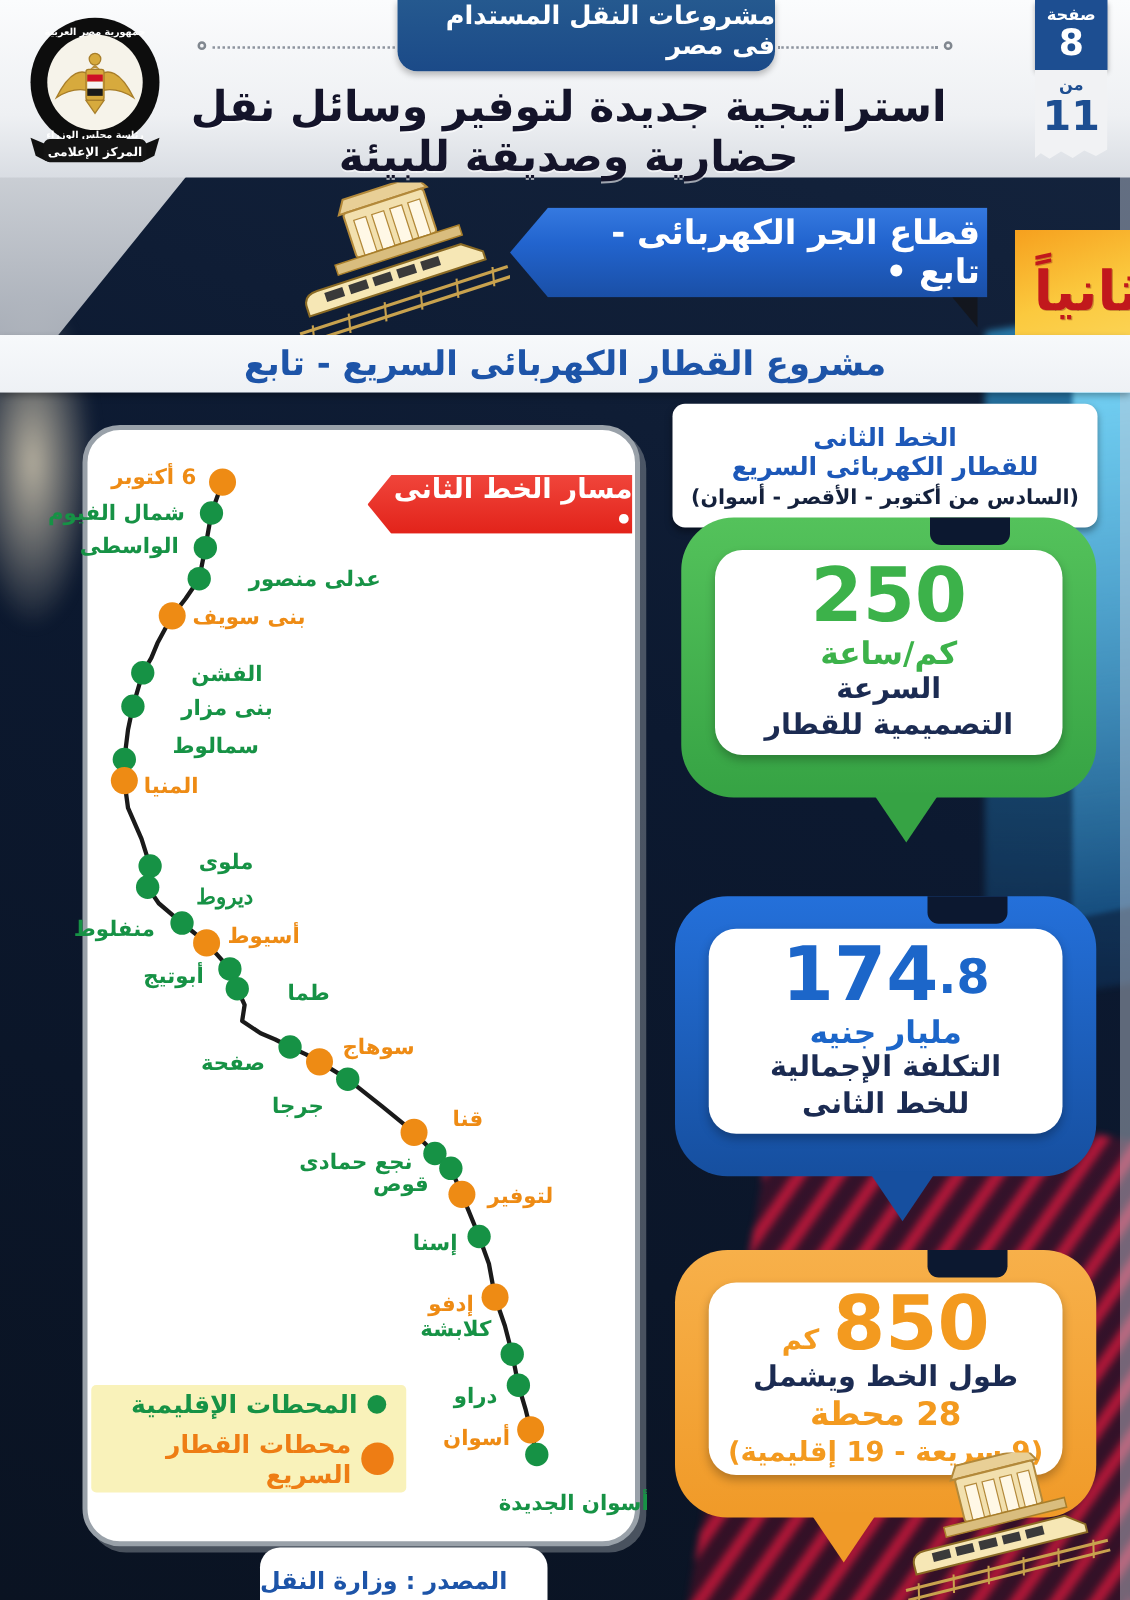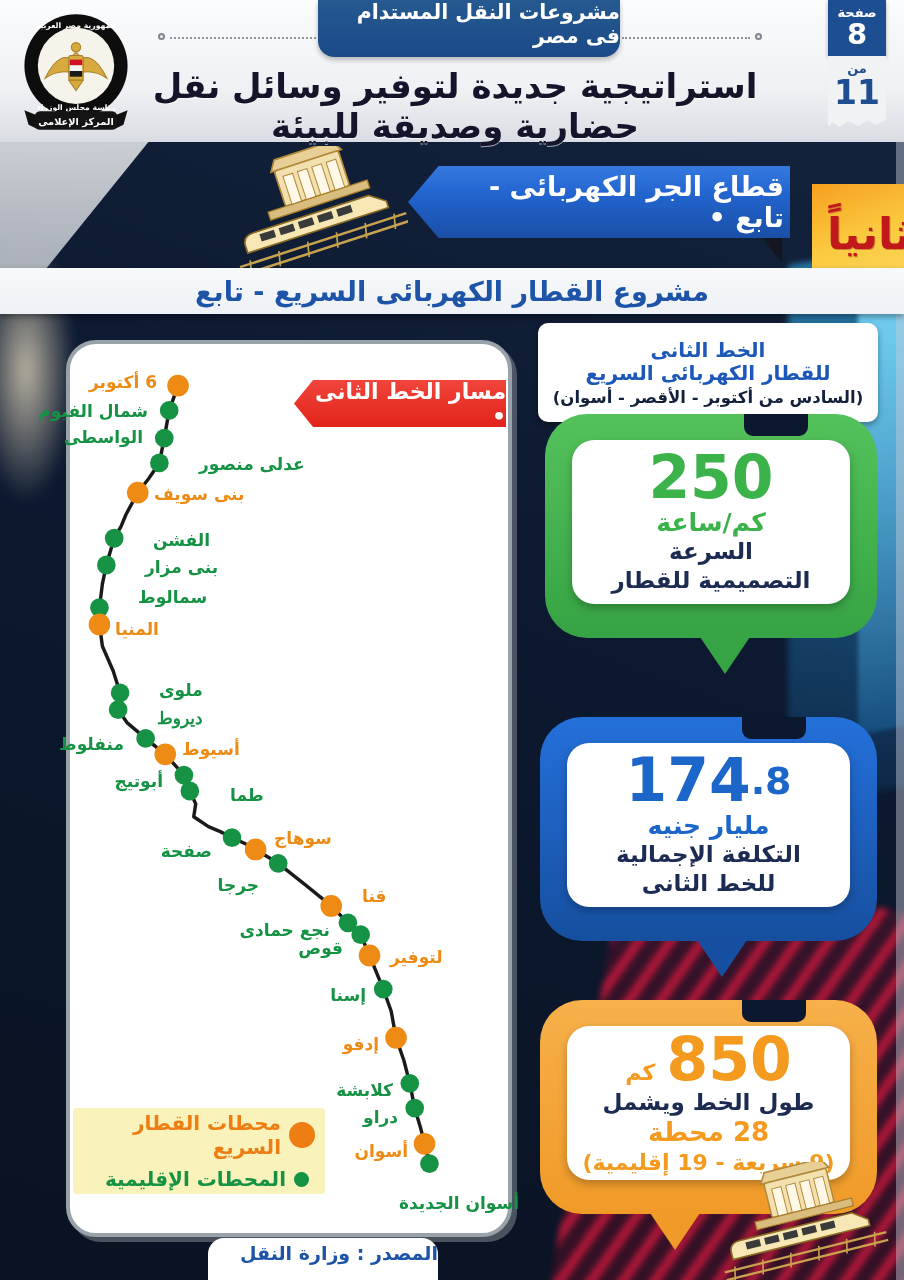--- a/index.html
+++ b/index.html
@@ -137,22 +137,22 @@
   .bubble.blue .val-frac { color:#1c66c9; }
   .unit-line { font-weight:bold; font-size:25px; margin-top:2px; }
   .unit-small { font-weight:bold; font-size:22px; margin-right:6px; }
   .caption-line { color:#1b2b52; font-weight:bold; font-size:23px; line-height:1.25;text-align:right; }
   .stations-line { font-weight:bold; font-size:26px; line-height:1.3; }
   .breakdown-line { font-weight:bold; font-size:22px; }
   .num-ltr { direction:ltr; unicode-bidi:embed; display:inline-flex; align-items:flex-start; }
 
   
   .source-box { position:absolute; left:208px; top:1238px; width:230px; height:42px;
-      background:#fff; border-radius:16px 16px 0 0; display:flex; justify-content:flex-start;
-      padding-top:4px; direction:rtl; }
+      background:#fff; border-radius:16px 16px 0 0; display:flex; justify-content:flex-end;
+      padding-top:16px; direction:rtl; }
   .source-box .txt { color:#1d54a8; font-weight:bold; font-size:19px; }
 
   svg text { font-family:"DejaVu Sans", sans-serif; }
 </style>
 </head>
 <body>
 
 <div class="page">
 
   <div class="bg-layer streak-blue-wide"></div>
@@ -300,35 +300,35 @@
           <div class="st-label regional" style="left: 137px; top: 451px;">طما</div>
           <div class="st-label regional" style="right: 296px; top: 507px;">صفحة</div>
           <div class="st-label express" style="left: 204px; top: 494px;">سوهاج</div>
           <div class="st-label regional" style="right: 249px; top: 541px; padding-left: 30px;">جرجا</div>
           <div class="st-label express" style="left: 292px; top: 552px;">قنا</div>
           <div class="st-label regional" style="right: 178px; top: 586px;">نجع حمادى</div>
           <div class="st-label regional" style="right: 165px; top: 604px;">قوص</div>
           <div class="st-label express" style="left: 320px; top: 613px;">لتوفير</div>
           <div class="st-label regional" style="right: 142px; top: 651px;">إسنا</div>
           <div class="st-label express" style="right: 129px; top: 700px;">إدفو</div>
-          <div class="st-label regional" style="right: 115px; top: 746px;">كلابشة</div>
+          <div class="st-label regional" style="right: 115px; top: 720px;">كلابشة</div>
           <div class="st-label regional" style="right: 110px; top: 773px;">دراو</div>
           <div class="st-label express" style="right: 100px; top: 807px;">أسوان</div>
           <div class="st-label regional below" style="left: 366px; top: 849px;">أسوان الجديدة</div>
         </div>
     </div>
     <div class="map-ribbon">مسار الخط الثانى •</div>
     <div class="legend">
+        <div class="legend-row regional">
+          <span class="legend-dot"></span>
+          <span class="legend-label">المحطات الإقليمية</span>
+        </div>
         <div class="legend-row express">
           <span class="legend-dot"></span>
           <span class="legend-label">محطات القطار السريع</span>
-        </div>
-        <div class="legend-row regional">
-          <span class="legend-dot"></span>
-          <span class="legend-label">المحطات الإقليمية</span>
         </div>
       </div>
   </div>
 
   <div class="info-box">
     <span class="l1">الخط الثانى</span>
     <span class="l1">للقطار الكهربائى السريع</span>
     <span class="l3">(السادس من أكتوبر - الأقصر - أسوان)</span>
   </div>
 

